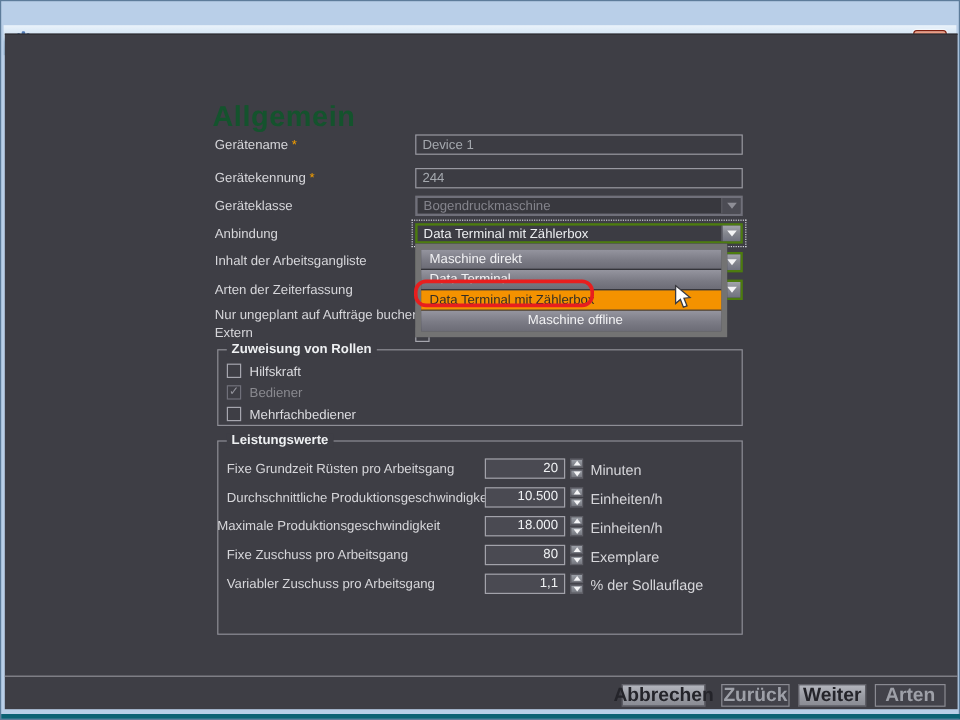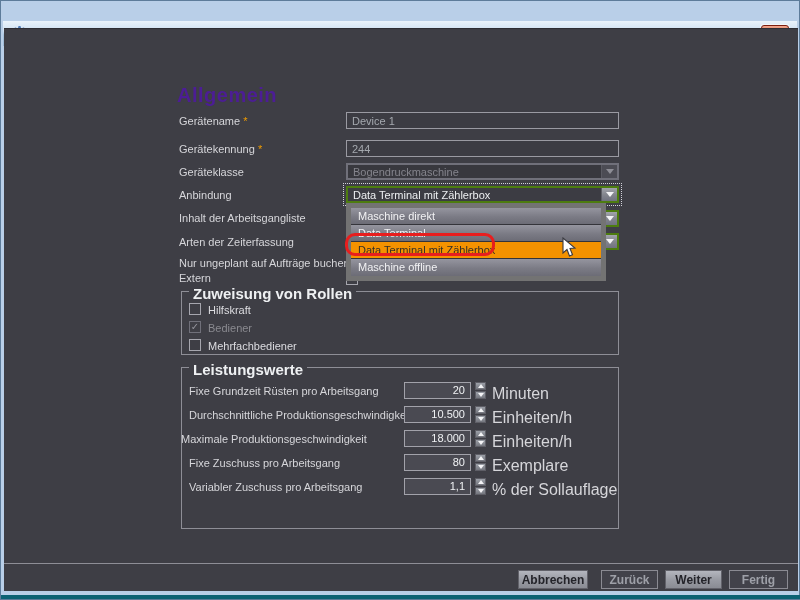--- a/index.html
+++ b/index.html
@@ -20,21 +20,21 @@
                border:1px solid #7e1f0f; border-radius:3px;
                box-shadow:0 0 0 1px rgba(255,255,255,.55);
                display:flex; align-items:center; justify-content:center; cursor:pointer; }
 
   
   .content { position:absolute; left:3px; top:27px; width:794px; height:563px;
              background:#3e3e45; border-top:1px solid #2e2e34; }
   .bottom-strip { position:absolute; left:0; bottom:0; width:800px; height:4px; background:#0c6274; }
 
   .abs { position:absolute; }
-  .heading { font-size:20px; font-weight:bold; color:#4c1d95; letter-spacing:.5px; }
+  .heading { font-size:24px; font-weight:bold; color:#14532d; letter-spacing:.5px; }
   .lbl { font-size:11px; color:#d6d6da; white-space:nowrap; }
   .lbl .req { color:#f09c00; }
 
   .tb-input { height:17px; width:273px; background:#3c3c43; border:1px solid #9a9aa2;
               color:#a4a8ae; font-family:"Liberation Sans",sans-serif; font-size:11px;
               padding:0 5px; outline:none; }
 
   .combo { width:273px; height:17px; border:2px solid #4d7c0f; display:flex; background:#3c3c43; }
   .combo .val { flex:1; font-size:11px; line-height:15px; padding-left:5px; color:#eceef0;
                 white-space:nowrap; overflow:hidden; }
@@ -47,55 +47,55 @@
   .combo.disabled .val { color:#84848c; }
   .combo.disabled .arrow-btn { background:#4c4c54; border-left-color:#5a5a62; }
   .combo.disabled .tri { border-top-color:#8e8e96; }
   .combo.focused { outline:1px dotted #d2d2da; outline-offset:2px; }
 
   
   .popup { border:5px solid #737373; background:#3a3a40; z-index:5; }
   .popup-item { height:17px; font-size:11px; line-height:16px; padding-left:7px; color:#f2f2f4;
                 background:linear-gradient(180deg,#95959f 0%,#7b7b85 55%,#6c6c76 100%);
                 border-bottom:1px solid #34343a; cursor:pointer; white-space:nowrap; }
-  .popup-item:last-child { border-bottom:none; }
+  .popup-item:last-child { border-bottom:none;text-align:center; }
   .popup-item.hl { background:#f49200; color:#322e26; }
 
   .annotation { border:3px solid #e81e1e; border-radius:10px; z-index:6; }
 
   .cursor { z-index:8; }
 
   .checkbox { width:12px; height:12px; border:1px solid #a6a6ae; background:#3e3e45;
               font-size:10px; line-height:10px; text-align:center; color:#9aa0a6; cursor:pointer; }
   .checkbox.checked.disabled { border-color:#70707a; color:#94949c; }
   .checkbox.checked::after { content:"✓"; }
   .cb-lbl { font-size:11px; color:#dcdce0; }
   .cb-lbl.disabled { color:#8a8a90; }
 
   .fieldset { border:1px solid #8e8e96; }
   .fieldset-legend { position:absolute; top:-7px; left:7px; background:#3e3e45; padding:0 4px;
-                     font-size:15px; font-weight:bold; color:#eef0f2; white-space:nowrap; }
+                     font-size:11px; font-weight:bold; color:#eef0f2; white-space:nowrap; }
 
   .spin-field { height:17px; width:67px; background:#4a4a52; border:1px solid #a2a2aa;
                 color:#f0f2f4; font-size:11px; line-height:15px; text-align:right;
                 padding-right:5px; }
   .spin-btns { width:11px; height:17px; display:flex; flex-direction:column;
                justify-content:space-between; margin-left:2px; }
   .spin-btn { width:11px; height:8px; background:linear-gradient(180deg,#9ca0a8,#74767e);
               border:1px solid #5e5e66; display:flex; align-items:center; justify-content:center;
               cursor:pointer; }
   .tri-up-s { width:0; height:0; border-left:3px solid transparent; border-right:3px solid transparent;
               border-bottom:4px solid #f4f4f6; }
   .tri-dn-s { width:0; height:0; border-left:3px solid transparent; border-right:3px solid transparent;
               border-top:4px solid #f4f4f6; }
-  .unit { font-size:16px; color:#d6d6da; white-space:nowrap; }
+  .unit { font-size:12px; color:#d6d6da; white-space:nowrap; }
 
   .footer-sep { position:absolute; left:3px; top:562px; width:794px; height:1px; background:#8e8e96; }
   .btn { position:absolute; top:569px; height:19px; display:flex; align-items:center;
-         justify-content:center; font-size:12px; font-weight:bold; cursor:pointer; }
+         justify-content:center; font-size:16px; font-weight:bold; cursor:pointer; }
   .btn.on { background:linear-gradient(180deg,#b4b6be 0%,#9a9ca4 50%,#8a8c94 100%);
             border:1px solid #62626a; color:#24242a; }
   .btn.off { background:#42424a; border:1px solid #8a8a92; color:#9ea0a8; }
 </style>
 </head>
 <body>
 
 <div class="window">
 
   <div class="titlebar">
@@ -257,16 +257,16 @@
     <div class="spin-btn">
         <div class="tri-dn-s"></div>
       </div>
   </div>
   <div class="abs unit" style="left:491px; top:480px;">% der Sollauflage</div>
 
   <div class="footer-sep"></div>
   <div class="btn on" style="left:517px; width:70px;">Abbrechen</div>
   <div class="btn off" style="left:600px; width:57px;">Zurück</div>
   <div class="btn on" style="left:664px; width:57px;">Weiter</div>
-  <div class="btn off" style="left:728px; width:59px;">Fertig</div>
+  <div class="btn off" style="left:728px; width:59px;">Arten</div>
 
   <div class="bottom-strip"></div>
 </div>
 
 </body></html>

